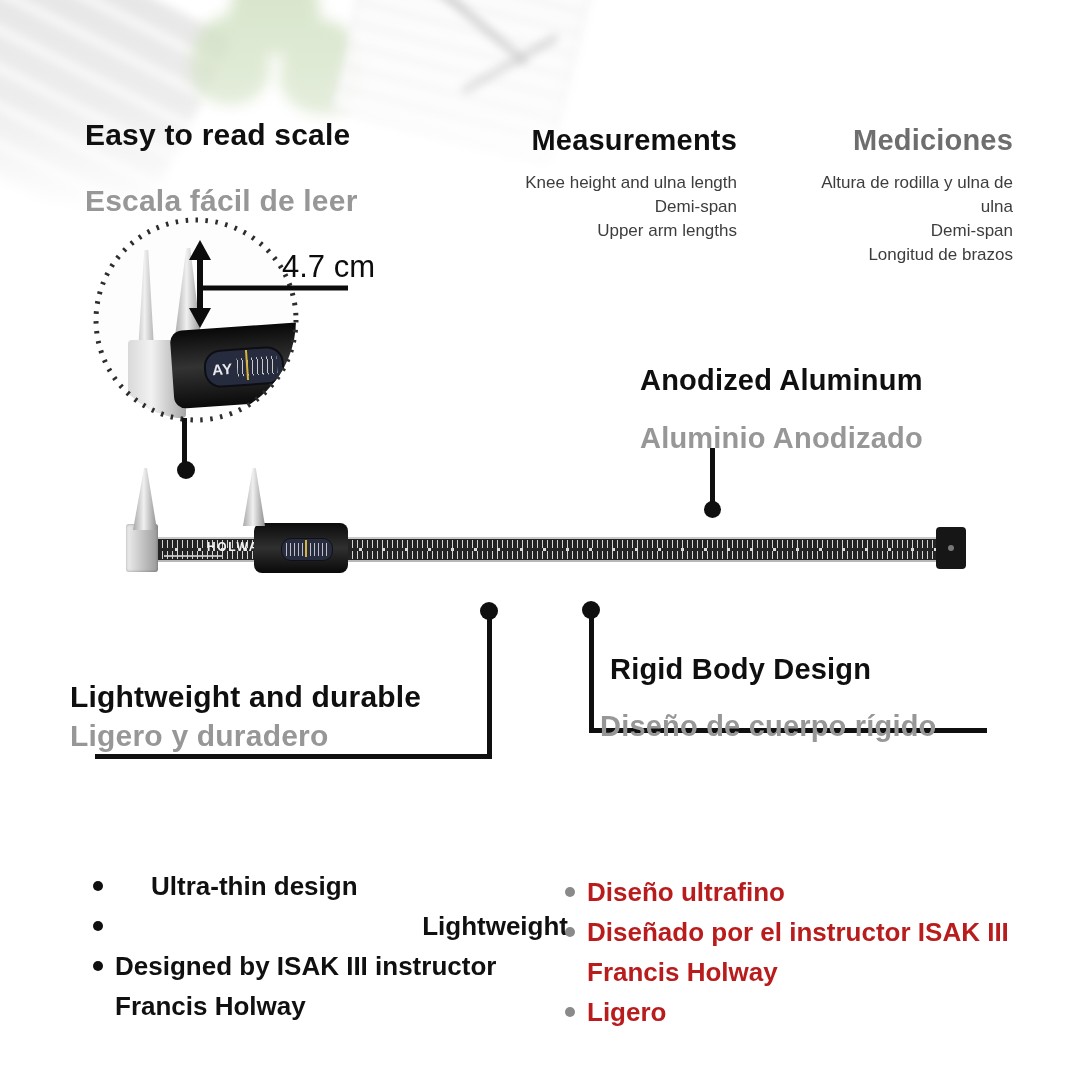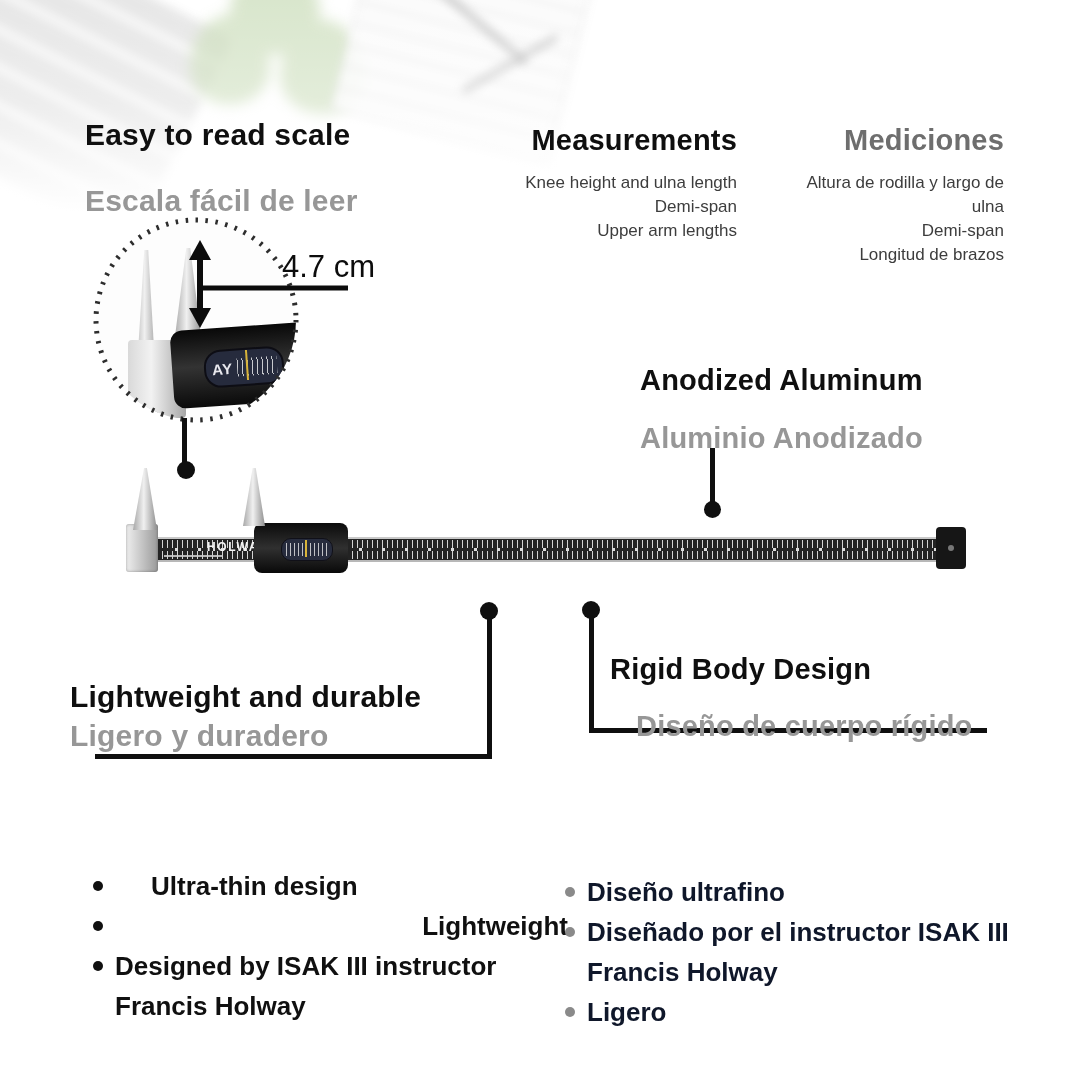--- a/index.html
+++ b/index.html
@@ -91,21 +91,21 @@
   .slider-hairline{left:305px;top:540px;width:2px;height:17px;background:#d9b43a;}
   .right-cap{left:936px;top:527px;width:30px;height:42px;border-radius:4px;background:#161616;}
   .right-cap .screw{position:absolute;left:12px;top:18px;width:6px;height:6px;border-radius:50%;background:#777777;}
 
   
   .bullets{list-style:none;margin:0;padding:0;}
   .bullets li{display:flex;align-items:flex-start;line-height:40px;font-weight:700;font-size:26px;}
   .bullets .dot{width:10px;height:10px;border-radius:50%;margin:15px 12px 0 0;flex:0 0 10px;}
   .bullets-en li{color:#101010;}
   .bullets-en .dot{background:#101010;}
-  .bullets-es li{color:#0f172a;}
+  .bullets-es li{color:#b91c1c;}
   .bullets-es .dot{background:#8a8a8a;}
 </style>
 </head>
 <body>
 
 <div class="canvas">
 
   <div class="abs bg-photo">
     <div class="abs bg-keyboard"></div>
     <div class="abs bg-plant">
@@ -125,24 +125,24 @@
 
   <div class="abs ralign" style="right:343px;top:124px;width:330px;">
     <div class="col-title" style="color:#0f0f0f;">Measurements</div>
     <div class="col-lines" style="margin-top:14px;">
       <div>Knee height and ulna length</div>
       <div>Demi-span</div>
       <div>Upper arm lengths</div>
     </div>
   </div>
 
-  <div class="abs ralign" style="right:76px;top:124px;width:300px;">
+  <div class="abs ralign" style="right:67px;top:124px;width:300px;">
     <div class="col-title" style="color:#6e6e6e;">Mediciones</div>
     <div class="col-lines" style="margin-top:14px;">
-      <div>Altura de rodilla y  largo de</div>
+      <div>Altura de rodilla y  ulna de</div>
       <div>ulna</div>
       <div>Demi-span</div>
       <div>Longitud de brazos</div>
     </div>
   </div>
 
   <div class="abs detail-circle">
     <div class="abs blade dc-blade-left"></div>
     <div class="abs dc-block"></div>
     <div class="abs blade dc-blade-right"></div>
@@ -194,21 +194,21 @@
   <div class="abs lead-dot" style="left:480px;top:602px;width:18px;height:18px;"></div>
   <div class="abs lead-v" style="left:487px;top:612px;height:147px;"></div>
   <div class="abs lead-h" style="left:95px;top:754px;width:397px;"></div>
   <div class="abs h-black" style="left:70px;top:680px;">Lightweight and durable</div>
   <div class="abs h-gray" style="left:70px;top:703px;">Ligero y duradero</div>
 
   <div class="abs lead-dot" style="left:582px;top:601px;width:18px;height:18px;"></div>
   <div class="abs lead-v" style="left:589px;top:611px;height:122px;"></div>
   <div class="abs lead-h" style="left:589px;top:728px;width:398px;"></div>
   <div class="abs h-black" style="left:610px;top:653px;font-size:29px;">Rigid Body Design</div>
-  <div class="abs h-gray" style="left:636px;top:694px;font-size:29px;">Diseño de cuerpo rígido</div>
+  <div class="abs h-gray" style="left:600px;top:694px;font-size:29px;">Diseño de cuerpo rígido</div>
 
   <ul class="abs bullets bullets-en" style="left:93px;top:866px;width:475px;">
     <li>
       <span class="dot"></span>
       <span style="width:462px;margin-left:36px;">Ultra-thin design</span>
     </li>
     <li>
       <span class="dot"></span>
       <span style="width:462px;text-align:right;">Lightweight</span>
     </li>

